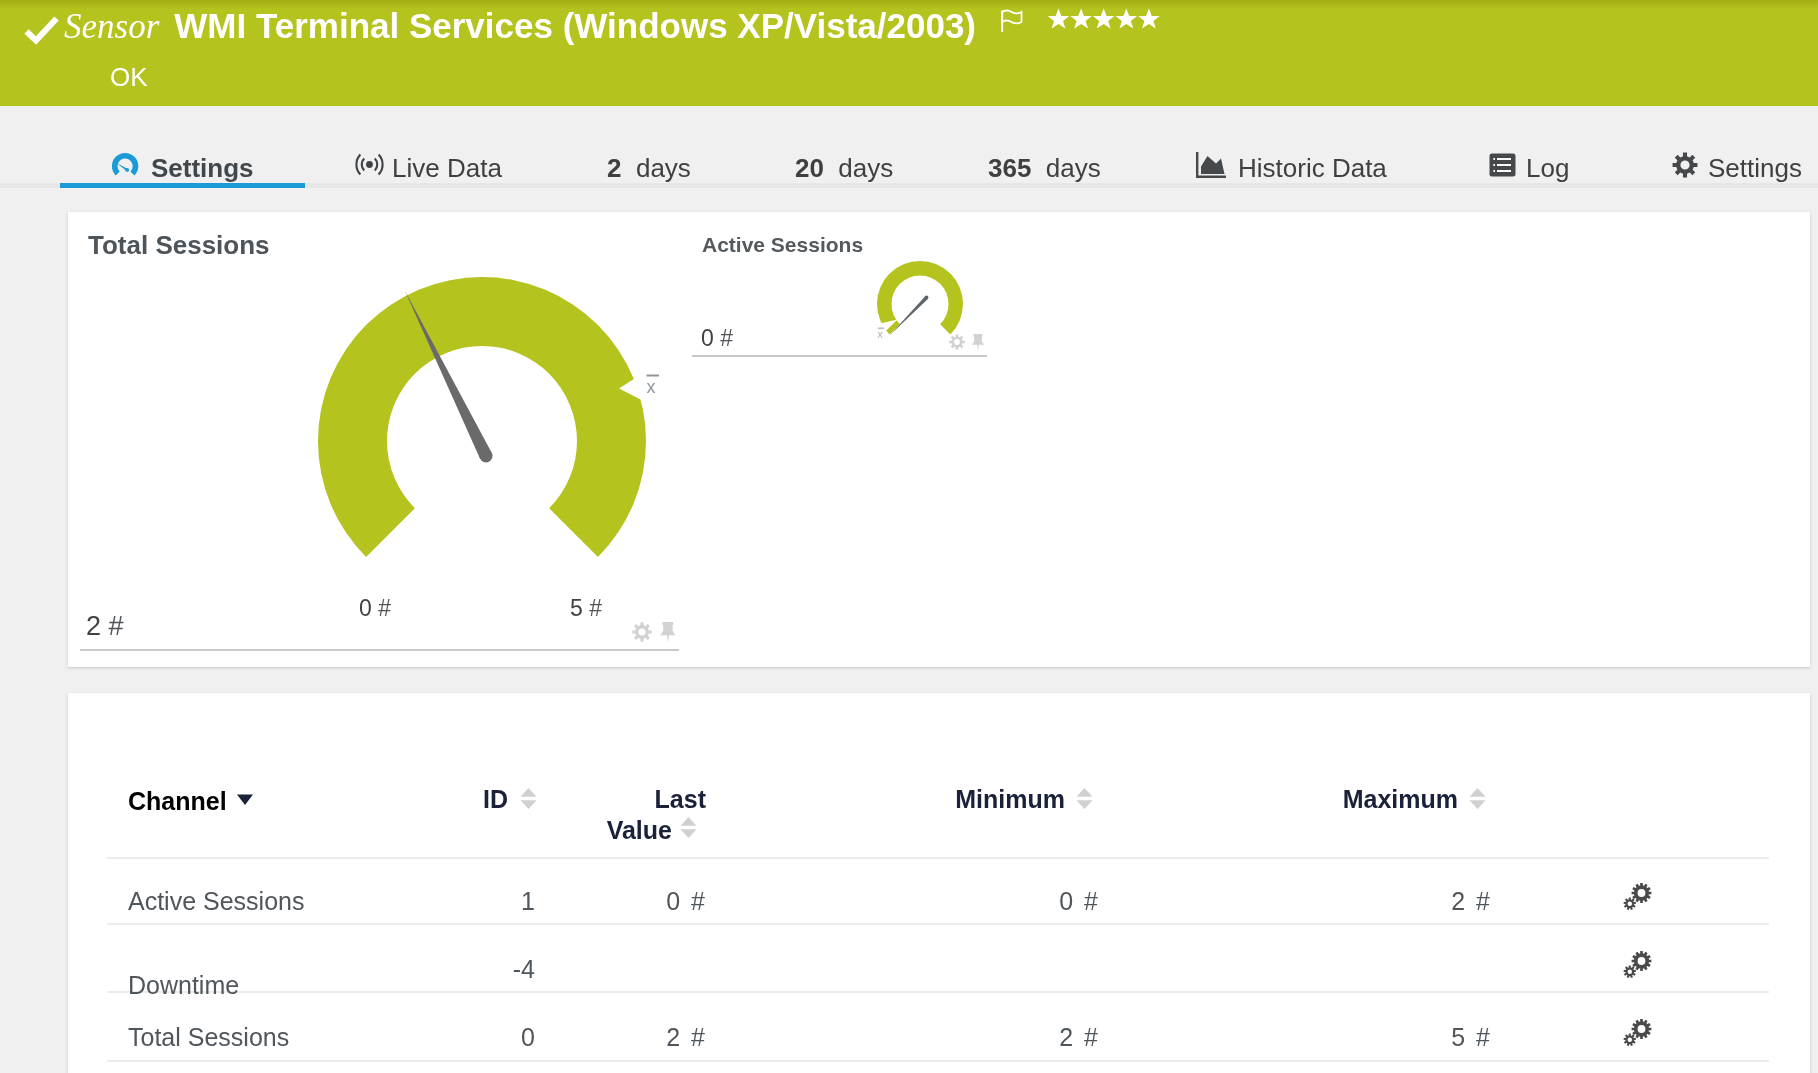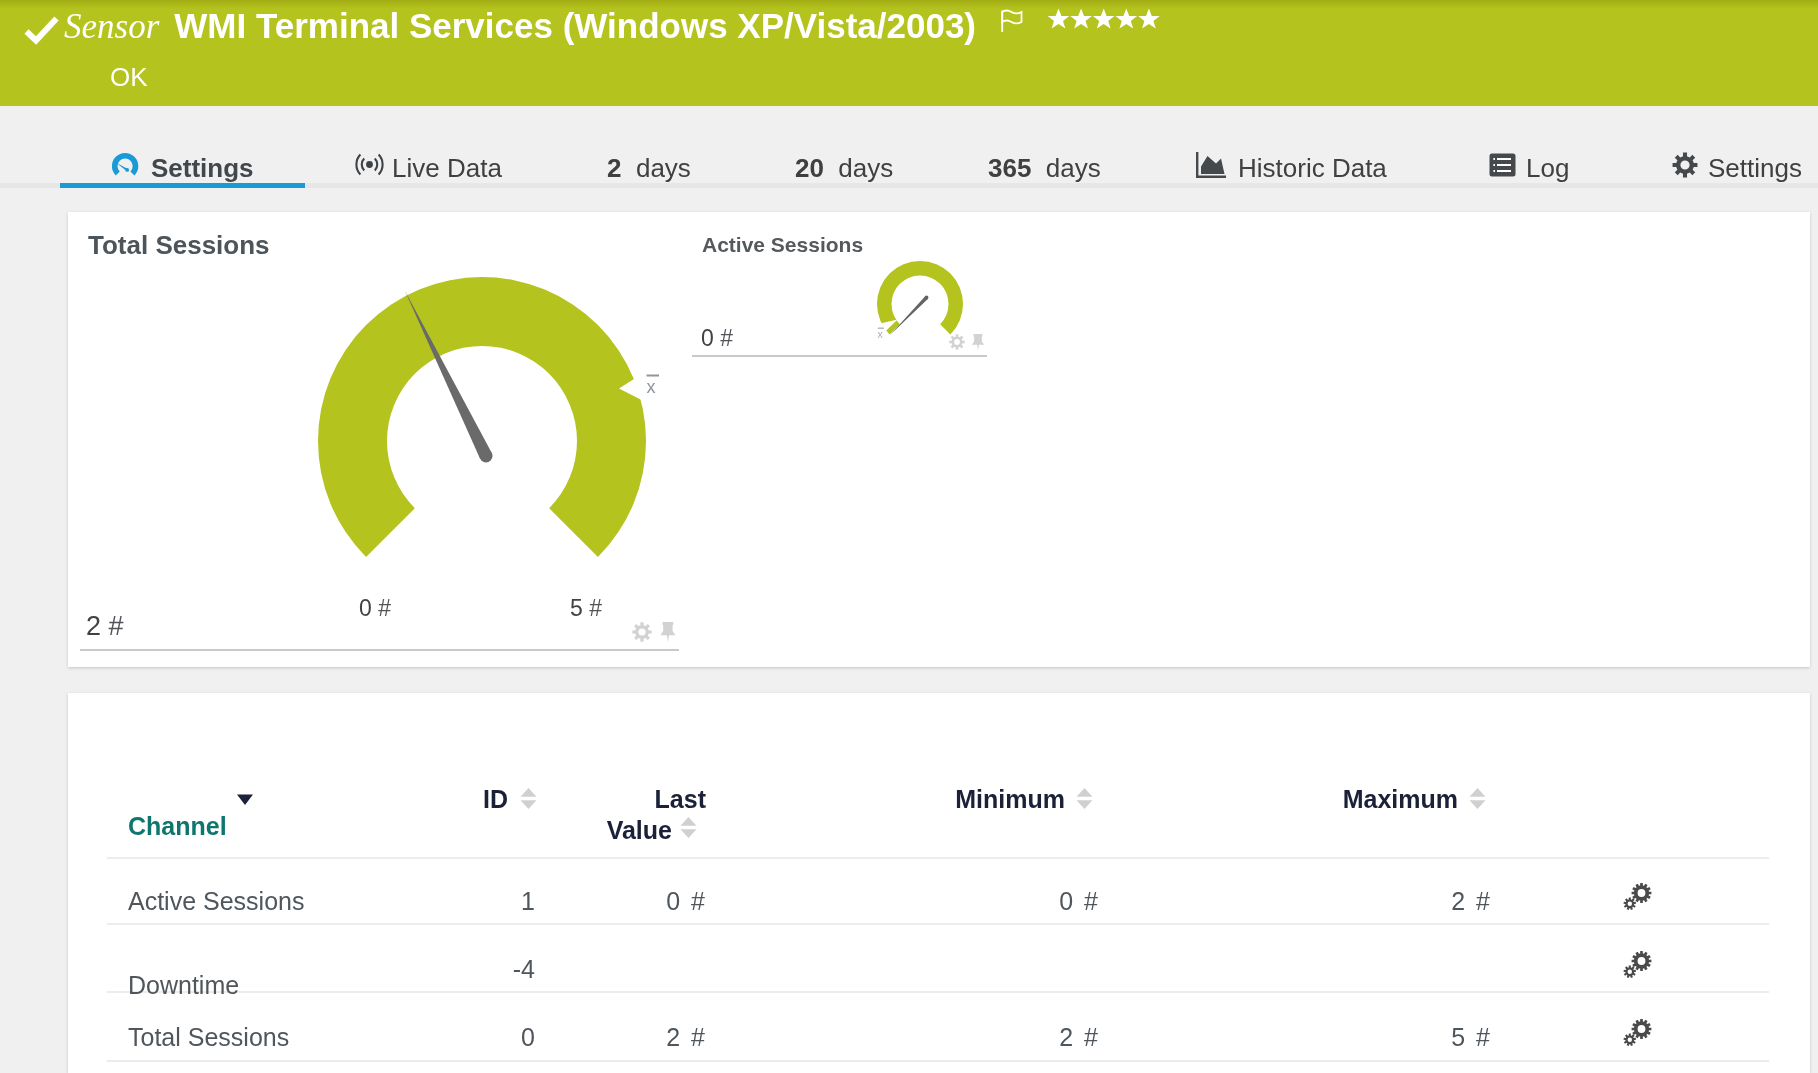--- a/index.html
+++ b/index.html
@@ -131,21 +131,21 @@
     <div class="abs" style="left:502px;top:383px;font-size:23px;color:#3f4347;">5&nbsp;<span style="color:#515559">#</span></div>
     <div class="abs" style="left:18px;top:399px;font-size:27px;color:#3f4347;">2&nbsp;<span style="color:#515559">#</span></div>
     <div class="abs" style="left:633px;top:113px;font-size:23px;color:#3f4347;">0&nbsp;<span style="color:#515559">#</span></div>
 
     <div class="abs" style="left:12px;top:437px;width:599px;height:2px;background:#c9c9c9;"></div>
     <div class="abs" style="left:624px;top:143px;width:295px;height:2px;background:#c9c9c9;"></div>
   </div>
 
   <div class="abs" style="left:68px;top:693px;width:1742px;height:380px;background:#ffffff;box-shadow:0 1px 3px rgba(0,0,0,0.18);">
 
-    <div class="abs" style="left:60px;top:94px;font-size:25px;font-weight:bold;color:#0f766e;margin-top:25px;">Channel</div>
+    <div class="abs" style="left:60px;top:94px;font-size:25px;font-weight:bold;color:#000000;">Channel</div>
     <svg class="abs" style="left:168px;top:100px" width="18" height="13" viewBox="0 0 18 13">
       <path d="M1 1.5 L17 1.5 L9 12 Z" fill="#1a2138"></path>
     </svg>
 
     <div class="abs" style="left:0;top:92px;width:440px;text-align:right;font-size:25px;font-weight:bold;color:#1a2138;">ID</div>
     <svg class="abs" style="left:452px;top:95px" width="17" height="21" viewBox="0 0 17 21">
         <path d="M8.5 0 L16.5 8.7 L0.5 8.7 Z" fill="#d0d0d0"></path>
         <path d="M8.5 21 L0.5 12.3 L16.5 12.3 Z" fill="#d0d0d0"></path>
       </svg>
 

